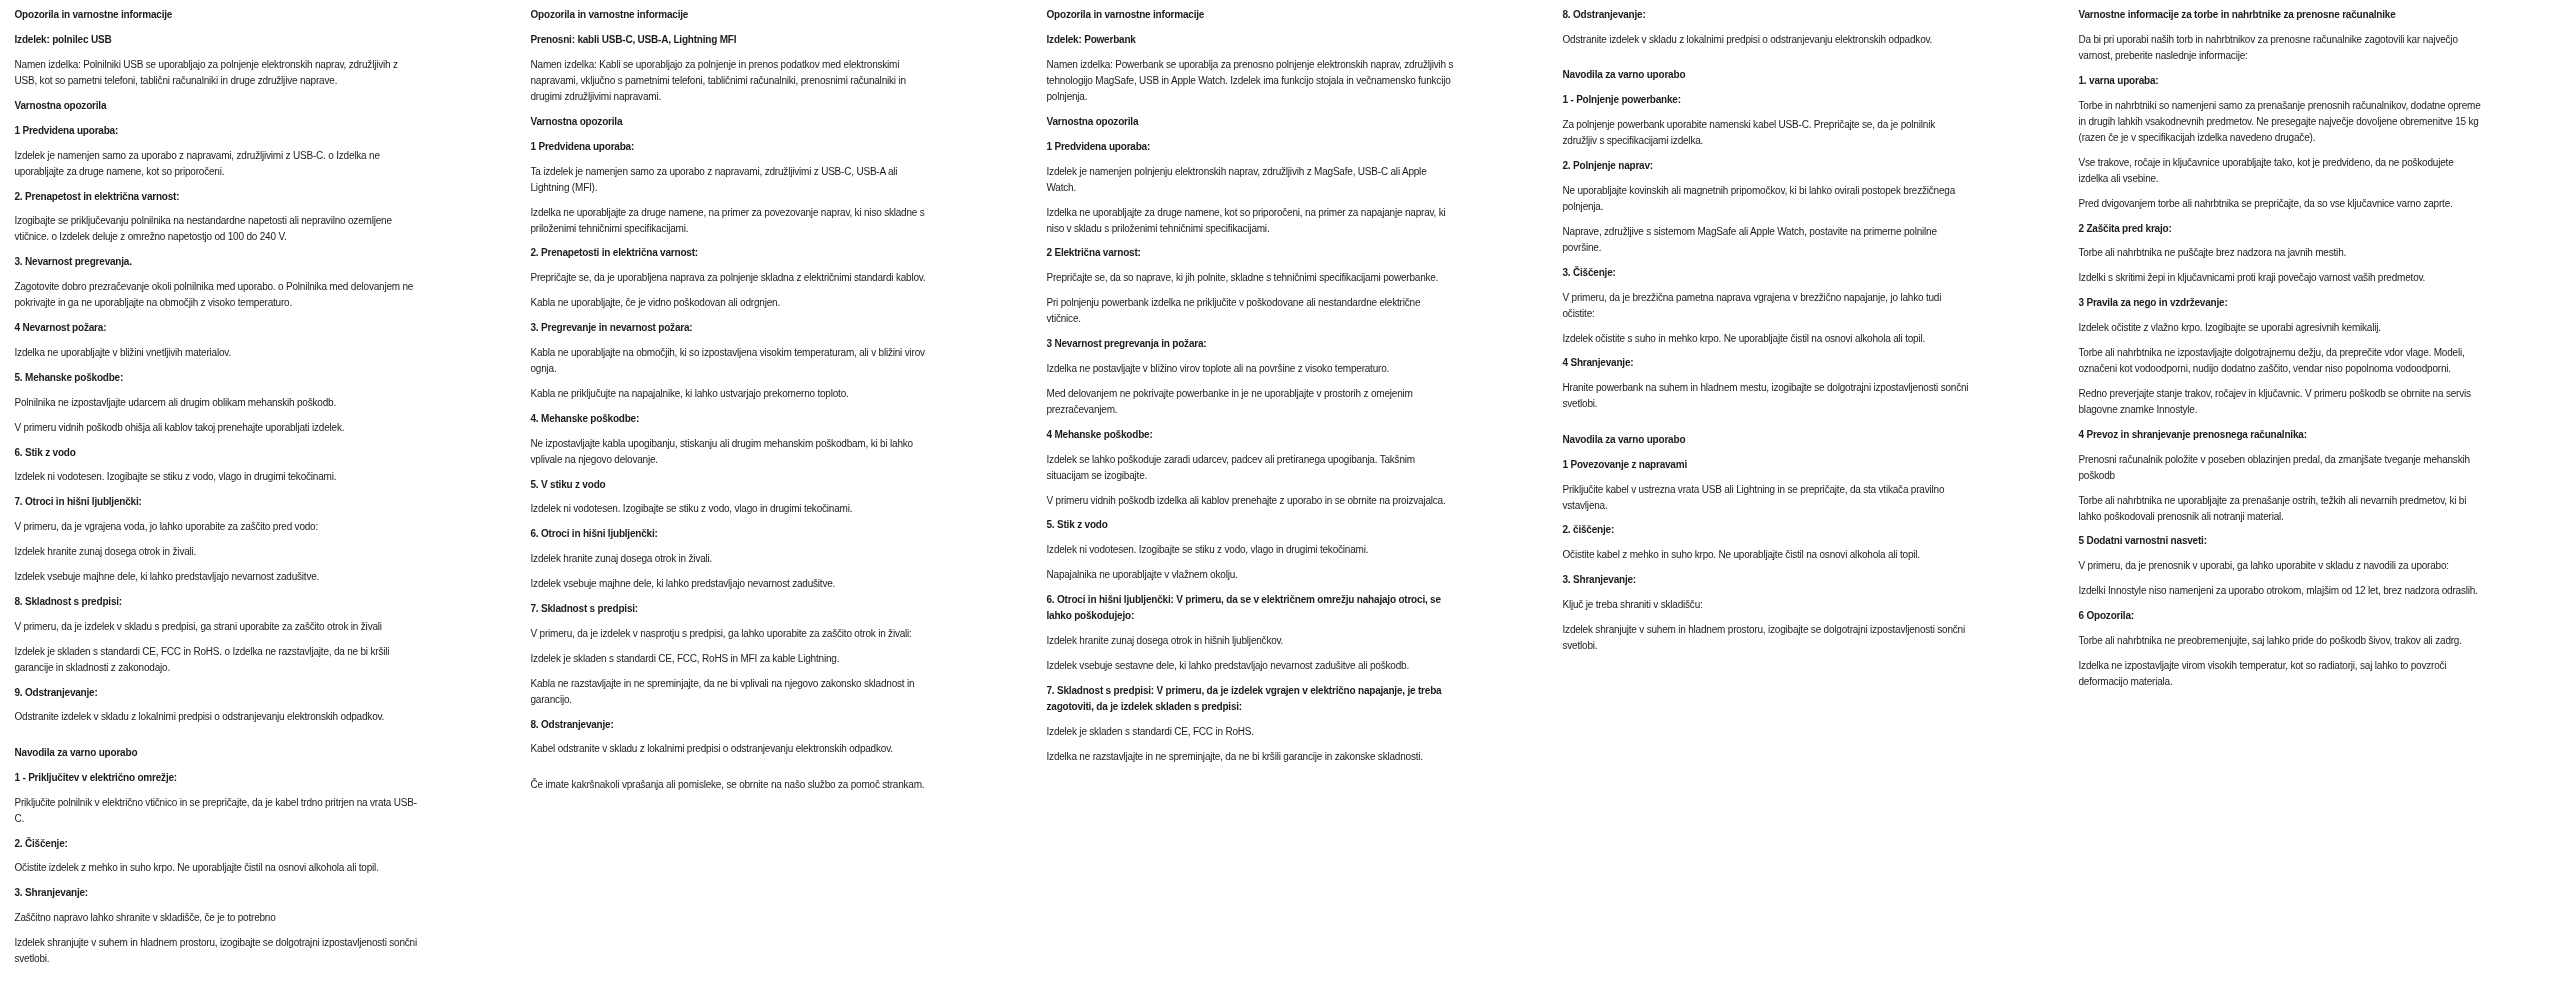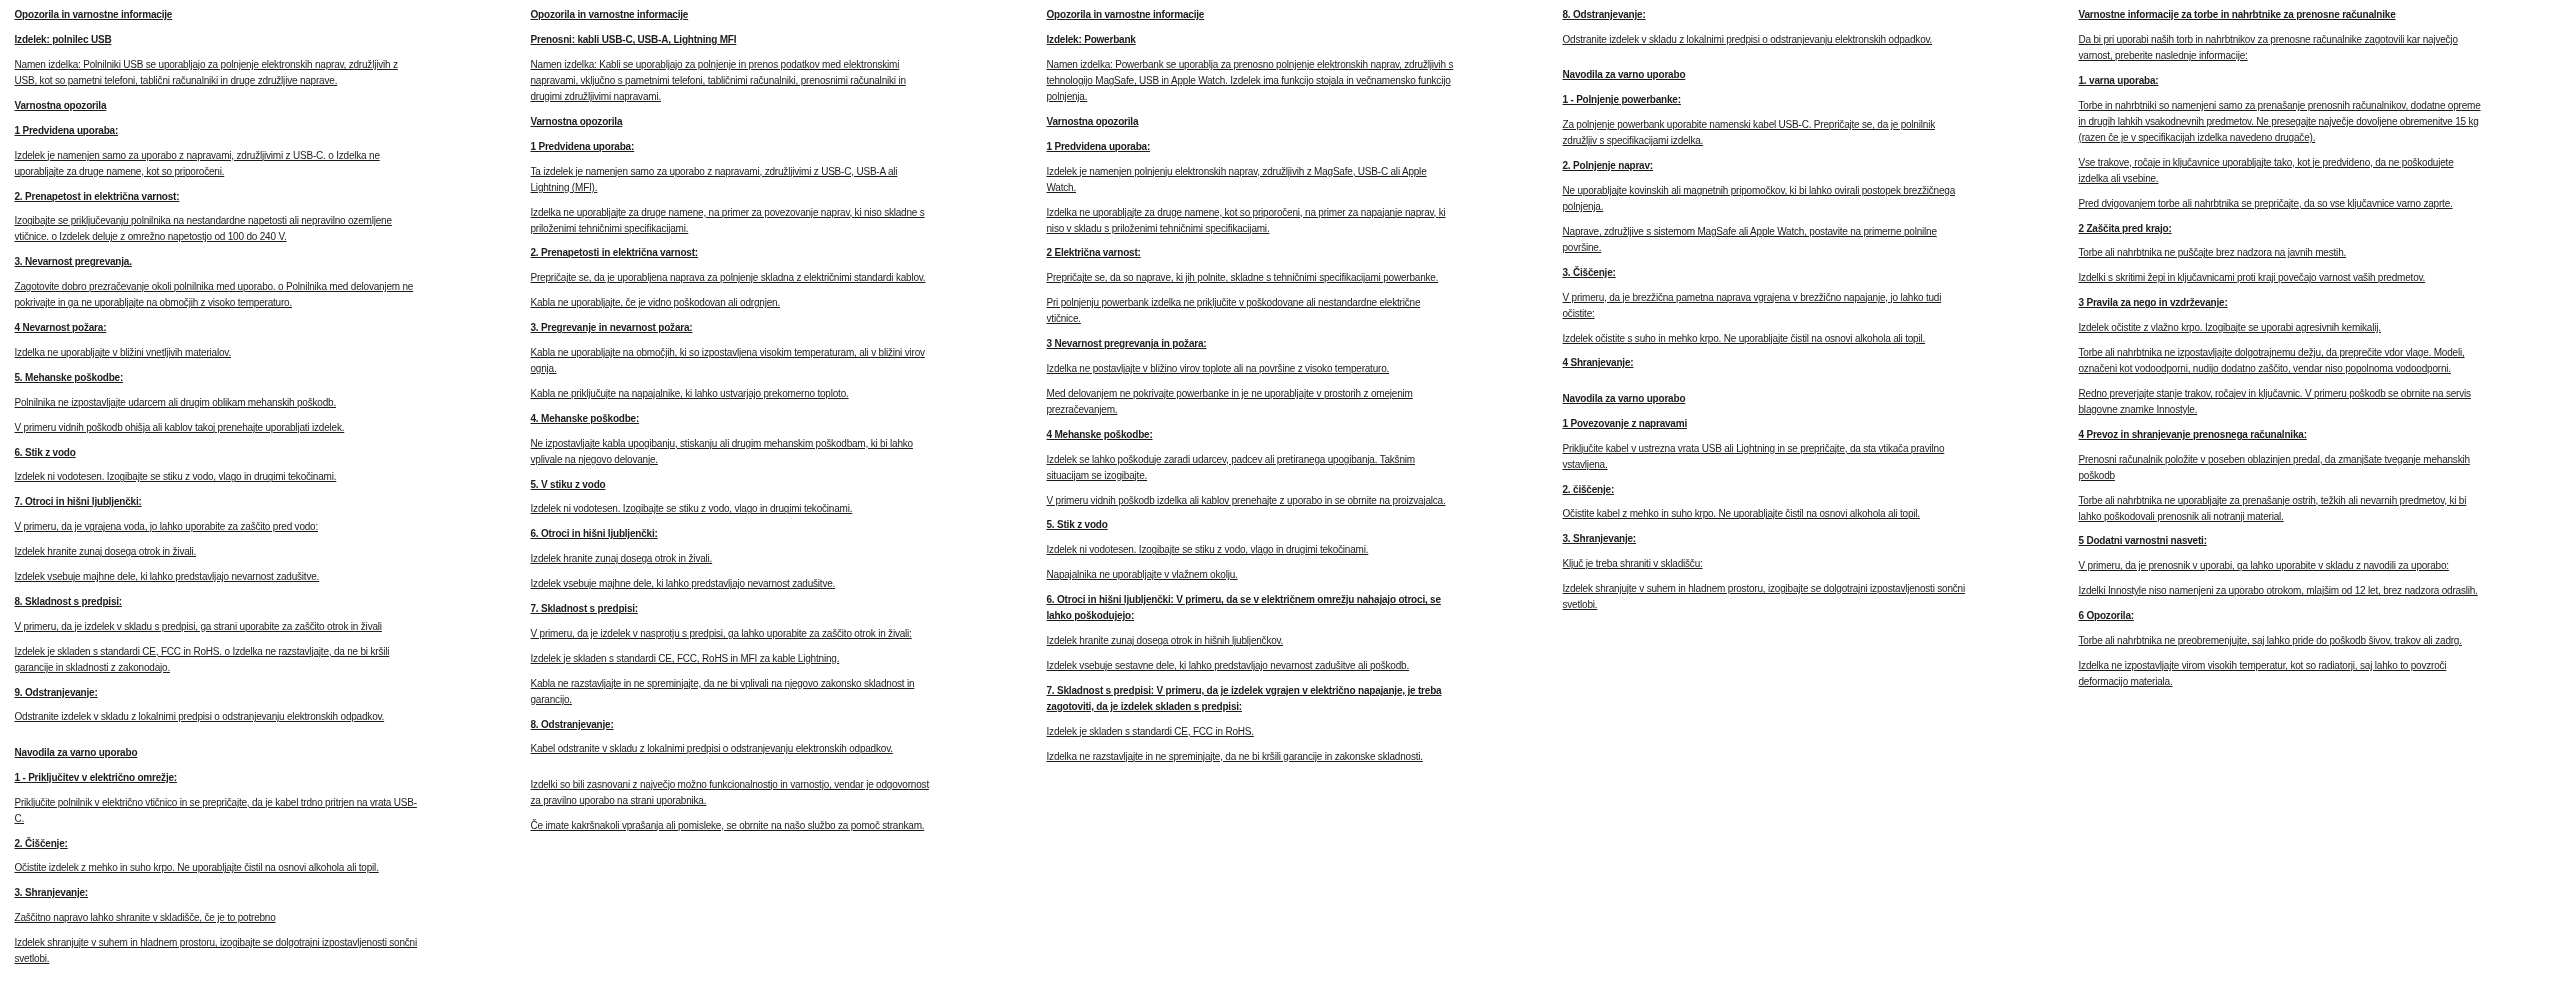--- a/index.html
+++ b/index.html
@@ -10,21 +10,20 @@
     background: #ffffff;
     overflow: hidden;
     font-family: "Liberation Sans", sans-serif;
     color: #1c1c1c;
   }
   .doc {
     display: flex;
     align-items: flex-start;
     padding: 7.2px 0 0 14.5px;
     gap: 109px;
-    text-decoration: underline;
   }
   .col {
     flex: 0 0 407px;
     width: 407px;
   }
   .b {
     margin: 0 0 8.9px 0;
     font-size: 10px;
     line-height: 16px;
     letter-spacing: -0.2px;
@@ -96,21 +95,20 @@
         <p class="b h">6. Otroci in hišni ljubljenčki:</p>
         <p class="b">Izdelek hranite zunaj dosega otrok in živali.</p>
         <p class="b">Izdelek vsebuje majhne dele, ki lahko predstavljajo nevarnost zadušitve.</p>
         <p class="b h">7. Skladnost s predpisi:</p>
         <p class="b">V primeru, da je izdelek v nasprotju s predpisi, ga lahko uporabite za zaščito otrok in živali:</p>
         <p class="b">Izdelek je skladen s standardi CE, FCC, RoHS in MFI za kable Lightning.</p>
         <p class="b">Kabla ne razstavljajte in ne spreminjajte, da ne bi vplivali na njegovo zakonsko skladnost in garancijo.</p>
         <p class="b h">8. Odstranjevanje:</p>
         <p class="b">Kabel odstranite v skladu z lokalnimi predpisi o odstranjevanju elektronskih odpadkov.</p>
         <div class="gap"></div>
-        <p class="b">Izdelki so bili zasnovani z največjo možno funkcionalnostjo in varnostjo, vendar je odgovornost za pravilno uporabo na strani uporabnika.</p>
         <p class="b">Če imate kakršnakoli vprašanja ali pomisleke, se obrnite na našo službo za pomoč strankam.</p>
       </section>
       <section class="col">
         <p class="b h">Opozorila in varnostne informacije</p>
         <p class="b h">Izdelek: Powerbank</p>
         <p class="b">Namen izdelka: Powerbank se uporablja za prenosno polnjenje elektronskih naprav, združljivih s tehnologijo MagSafe, USB in Apple Watch. Izdelek ima funkcijo stojala in večnamensko funkcijo polnjenja.</p>
         <p class="b h">Varnostna opozorila</p>
         <p class="b h">1 Predvidena uporaba:</p>
         <p class="b">Izdelek je namenjen polnjenju elektronskih naprav, združljivih z MagSafe, USB-C ali Apple Watch.</p>
         <p class="b">Izdelka ne uporabljajte za druge namene, kot so priporočeni, na primer za napajanje naprav, ki niso v skladu s priloženimi tehničnimi specifikacijami.</p>
@@ -140,20 +138,21 @@
         <p class="b h">Navodila za varno uporabo</p>
         <p class="b h">1 - Polnjenje powerbanke:</p>
         <p class="b">Za polnjenje powerbank uporabite namenski kabel USB-C. Prepričajte se, da je polnilnik združljiv s specifikacijami izdelka.</p>
         <p class="b h">2. Polnjenje naprav:</p>
         <p class="b">Ne uporabljajte kovinskih ali magnetnih pripomočkov, ki bi lahko ovirali postopek brezžičnega polnjenja.</p>
         <p class="b">Naprave, združljive s sistemom MagSafe ali Apple Watch, postavite na primerne polnilne površine.</p>
         <p class="b h">3. Čiščenje:</p>
         <p class="b">V primeru, da je brezžična pametna naprava vgrajena v brezžično napajanje, jo lahko tudi očistite:</p>
         <p class="b">Izdelek očistite s suho in mehko krpo. Ne uporabljajte čistil na osnovi alkohola ali topil.</p>
         <p class="b h">4 Shranjevanje:</p>
+        <p class="b">Hranite powerbank na suhem in hladnem mestu, izogibajte se dolgotrajni izpostavljenosti sončni svetlobi.</p>
         <div class="gap"></div>
         <p class="b h">Navodila za varno uporabo</p>
         <p class="b h">1 Povezovanje z napravami</p>
         <p class="b">Priključite kabel v ustrezna vrata USB ali Lightning in se prepričajte, da sta vtikača pravilno vstavljena.</p>
         <p class="b h">2. čiščenje:</p>
         <p class="b">Očistite kabel z mehko in suho krpo. Ne uporabljajte čistil na osnovi alkohola ali topil.</p>
         <p class="b h">3. Shranjevanje:</p>
         <p class="b">Ključ je treba shraniti v skladišču:</p>
         <p class="b">Izdelek shranjujte v suhem in hladnem prostoru, izogibajte se dolgotrajni izpostavljenosti sončni svetlobi.</p>
       </section>

